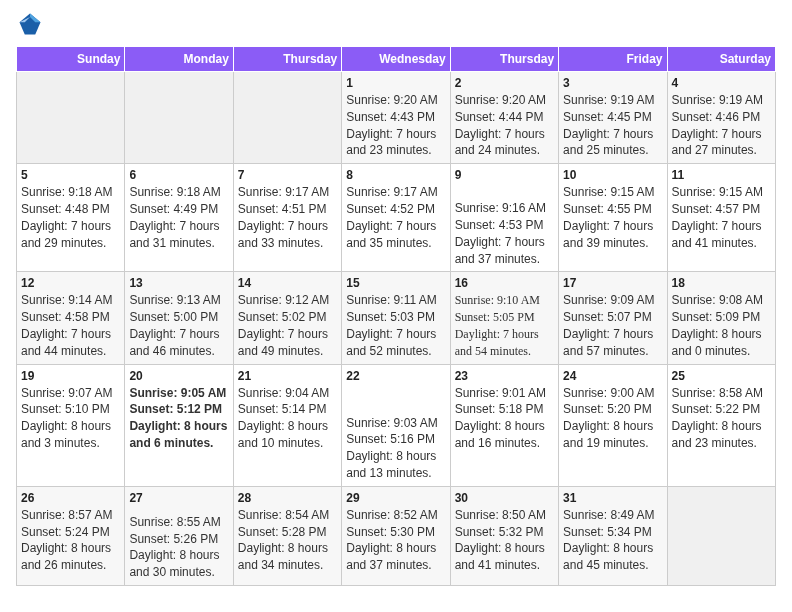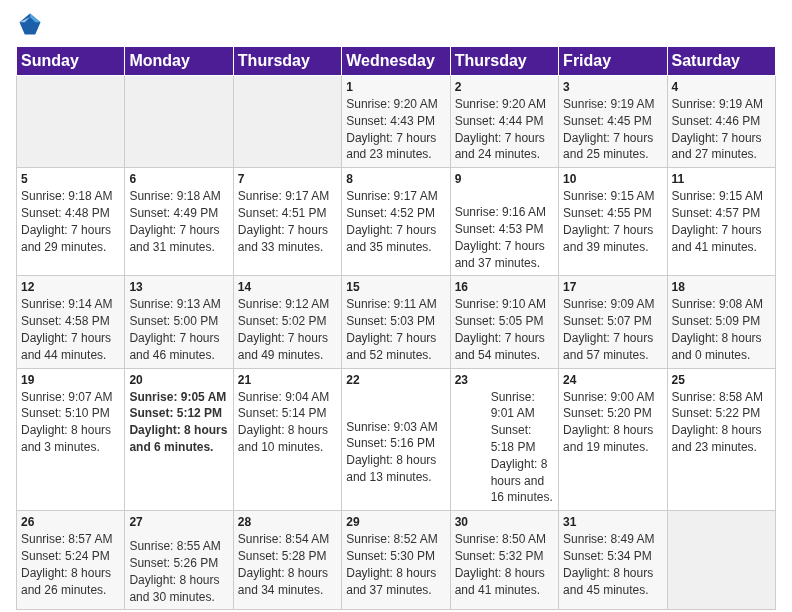--- a/index.html
+++ b/index.html
@@ -48,26 +48,26 @@
       font-size: 14px;
       font-weight: normal;
       color: #444;
     }
     table {
       width: 100%;
       border-collapse: collapse;
       table-layout: fixed;
     }
     thead tr th {
-      background-color: #4c1d95;
+      background-color: #8b5cf6;
       color: #fff;
-      font-size: 16px;
+      font-size: 12px;
       font-weight: bold;
       padding: 5px 4px;
-      text-align: left;
+      text-align: right;
       border: 1px solid #fff;
     }
     tbody tr td {
       border: 1px solid #ccc;
       vertical-align: top;
       padding: 4px 4px;
       font-size: 9.5px;
       color: #222;
       height: 86px;
       background: #fff;
@@ -218,21 +218,21 @@
 Daylight: 7 hours and 49 minutes.</div>
           </td>
           <td>
             <span class="day-num">15</span>
             <div class="day-info" style="white-space: pre-line;">Sunrise: 9:11 AM
 Sunset: 5:03 PM
 Daylight: 7 hours and 52 minutes.</div>
           </td>
           <td>
             <span class="day-num">16</span>
-            <div class="day-info" style="white-space: pre-line;">Sunrise: 9:10 AM
+            <div class="day-info" style="white-space: pre-line; font-family: Liberation Serif, serif;">Sunrise: 9:10 AM
 Sunset: 5:05 PM
 Daylight: 7 hours and 54 minutes.</div>
           </td>
           <td>
             <span class="day-num">17</span>
             <div class="day-info" style="white-space: pre-line;">Sunrise: 9:09 AM
 Sunset: 5:07 PM
 Daylight: 7 hours and 57 minutes.</div>
           </td>
           <td>
@@ -262,21 +262,21 @@
 Daylight: 8 hours and 10 minutes.</div>
           </td>
           <td>
             <span class="day-num">22</span>
             <div class="day-info" style="white-space: pre-line; margin-top: 32px;">Sunrise: 9:03 AM
 Sunset: 5:16 PM
 Daylight: 8 hours and 13 minutes.</div>
           </td>
           <td>
             <span class="day-num">23</span>
-            <div class="day-info" style="white-space: pre-line; margin-left: 36px;">Sunrise: 9:01 AM
+            <div class="day-info" style="white-space: pre-line;">Sunrise: 9:01 AM
 Sunset: 5:18 PM
 Daylight: 8 hours and 16 minutes.</div>
           </td>
           <td>
             <span class="day-num">24</span>
             <div class="day-info" style="white-space: pre-line;">Sunrise: 9:00 AM
 Sunset: 5:20 PM
 Daylight: 8 hours and 19 minutes.</div>
           </td>
           <td>

